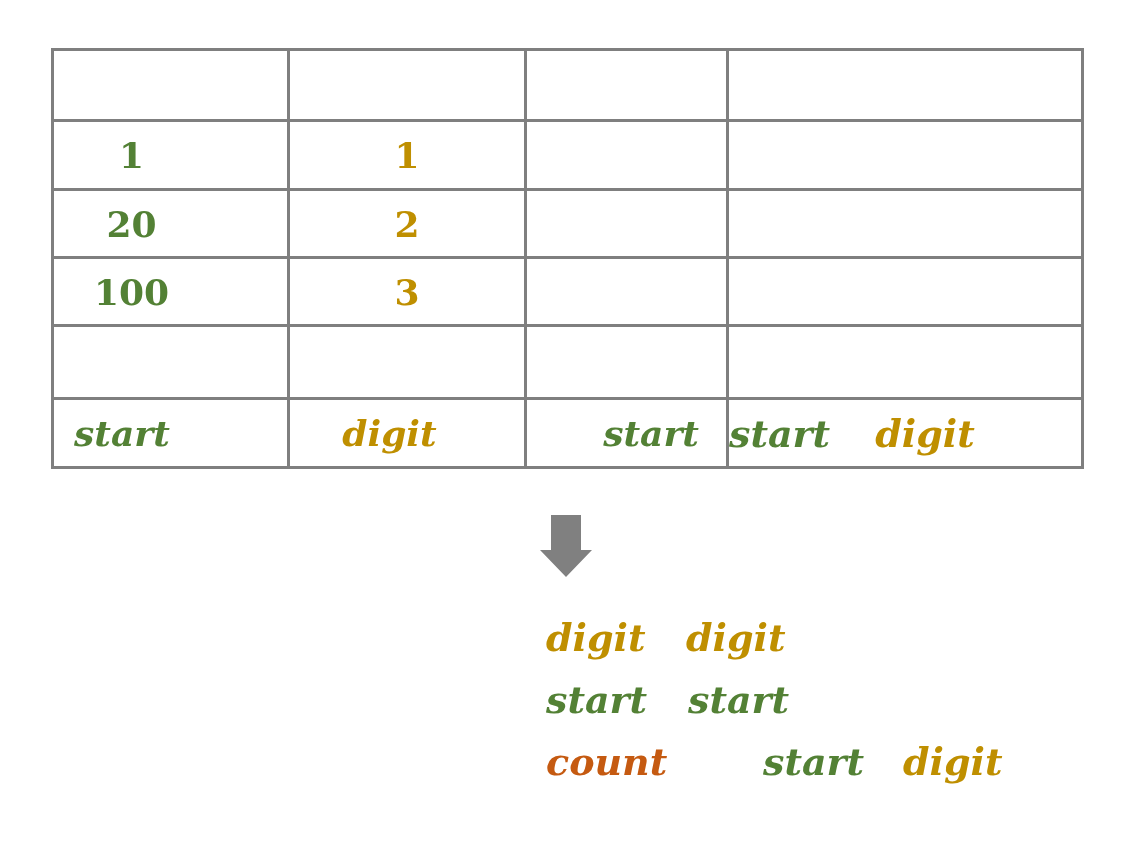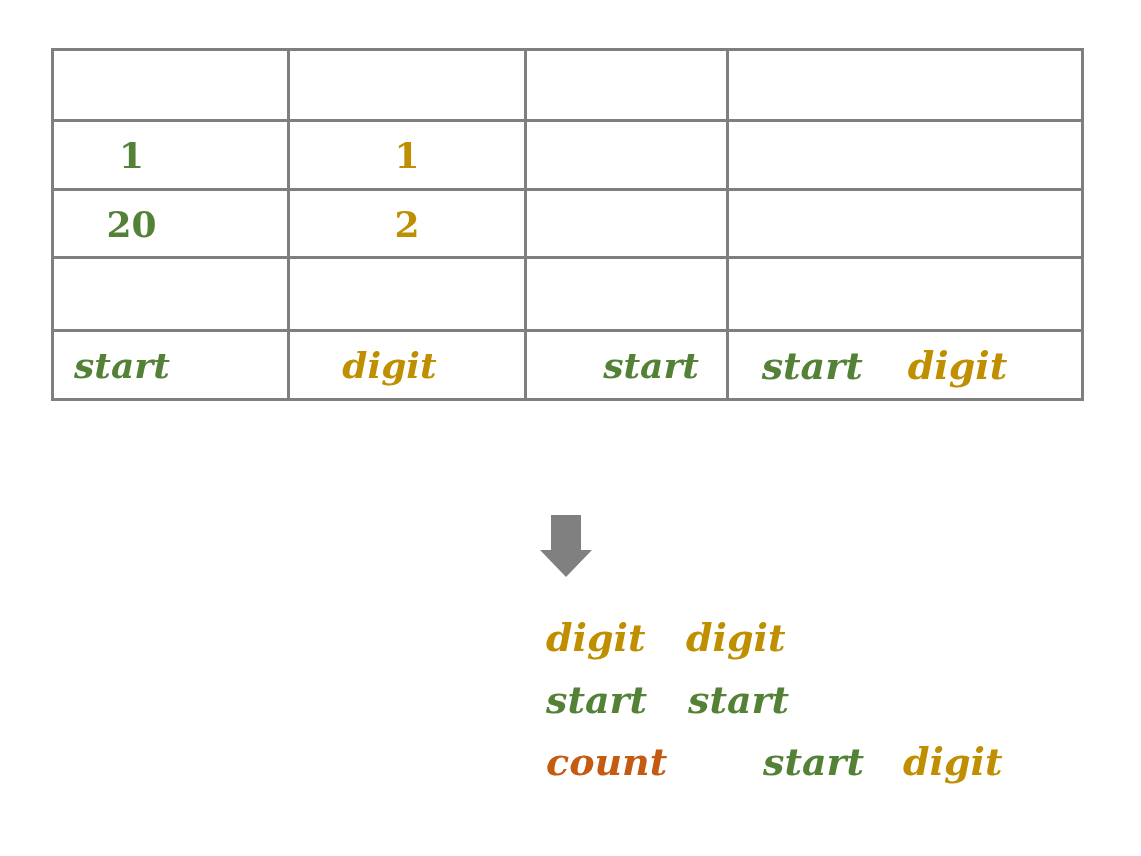--- a/index.html
+++ b/index.html
@@ -26,21 +26,21 @@
   }
   .green{color:var(--green,#538135);}
   .gold{color:var(--gold,#bf8f00);}
   .orange{color:var(--orange,#c55a11);}
   .num1{text-align:center;padding-right:78px !important;}
   .num2{text-align:center;}
   .lbl{font-style:italic;font-size:38px;}
   .lblA{text-align:left;padding-left:20px !important;}
   .lblB{text-align:center;padding-right:35px !important;}
   .lblC{text-align:right;padding-right:27px !important;}
-  .lblD{text-align:center;padding-right:41px !important;}
+  .lblD{text-align:left;padding-right:41px !important;}
   .lblD .gap{margin-right:45px;}
   
   .down-arrow{
     position:absolute;left:540px;top:515px;
     width:52px;height:62px;
     background:var(--gray,#808080);
     clip-path:polygon(11px 0,41px 0,41px 35px,52px 35px,26px 62px,0 35px,11px 35px);
   }
   
   .eq{
@@ -74,20 +74,26 @@
         <td class="gold num2">1</td>
         <td></td>
         <td></td>
       </tr>
       <tr style="height:68px">
         <td class="green num1">20</td>
         <td class="gold num2">2</td>
         <td></td>
         <td></td>
       </tr>
+      <tr style="height:68px">
+        <td class="green num1">100</td>
+        <td class="gold num2">3</td>
+        <td></td>
+        <td></td>
+      </tr>
       <tr style="height:73px">
         <td></td>
         <td></td>
         <td></td>
         <td></td>
       </tr>
       <tr style="height:69px">
         <td class="green lbl lblA">start</td>
         <td class="gold lbl lblB">digit</td>
         <td class="green lbl lblC">start</td>

